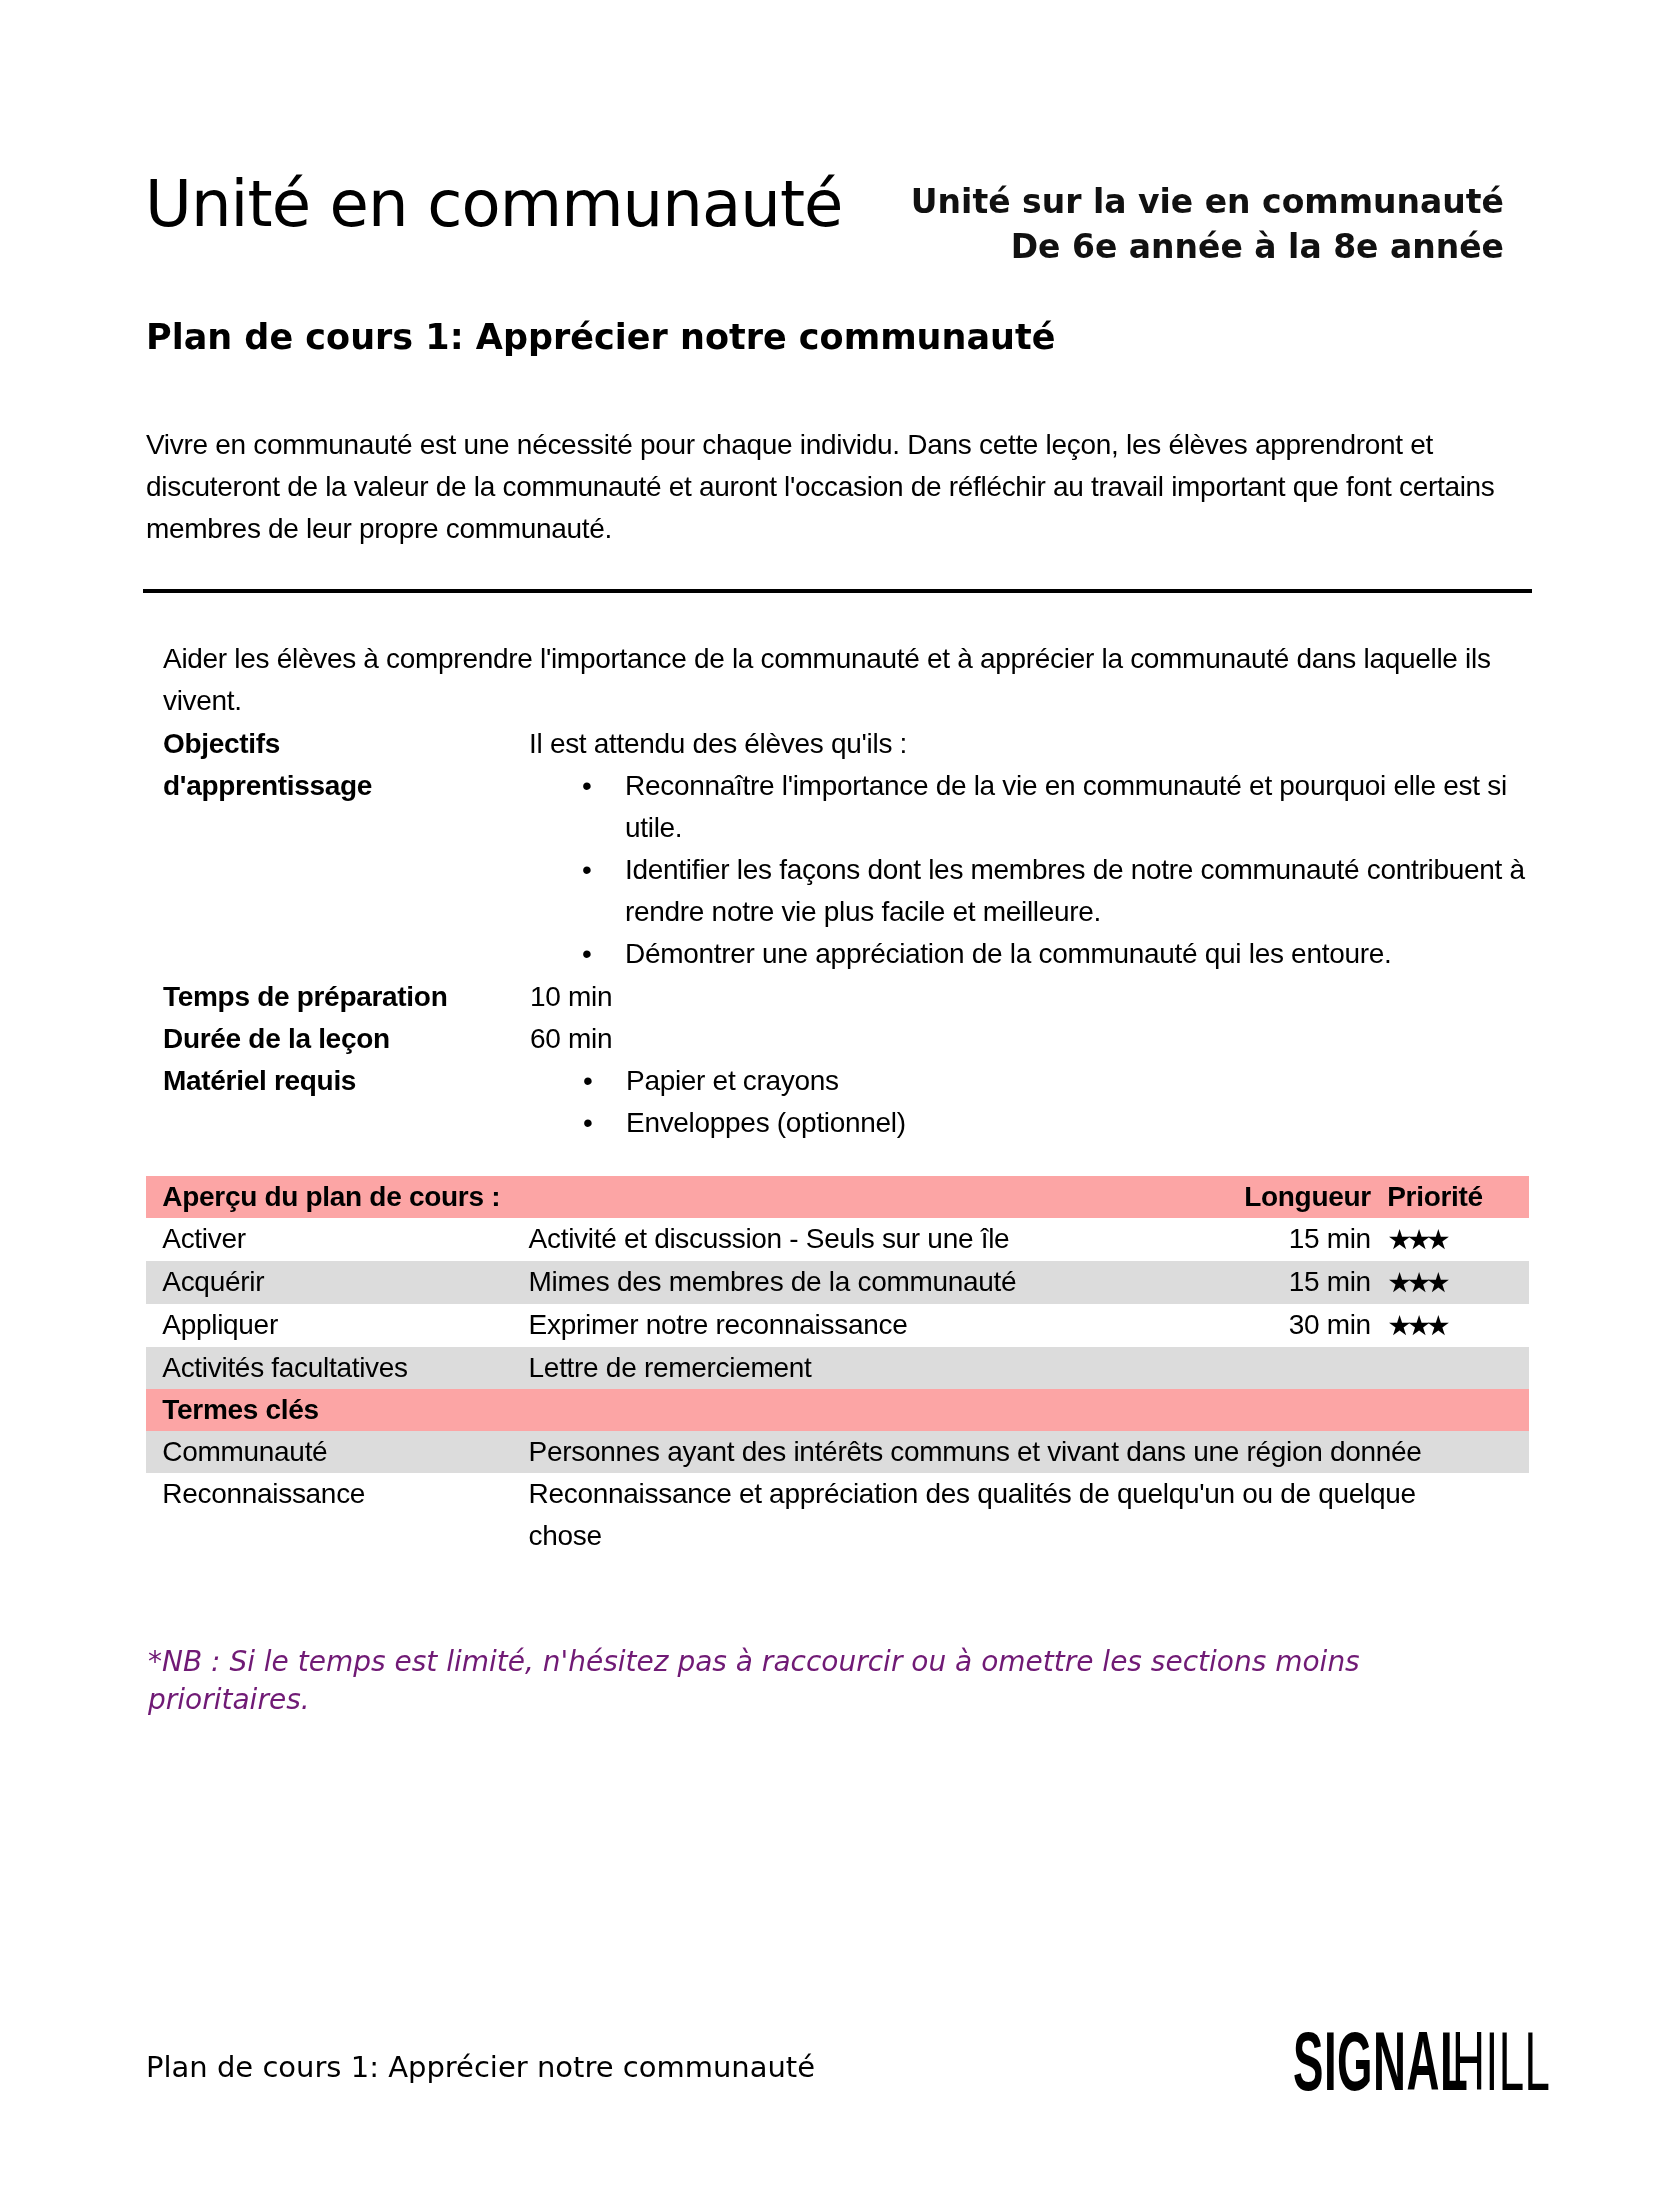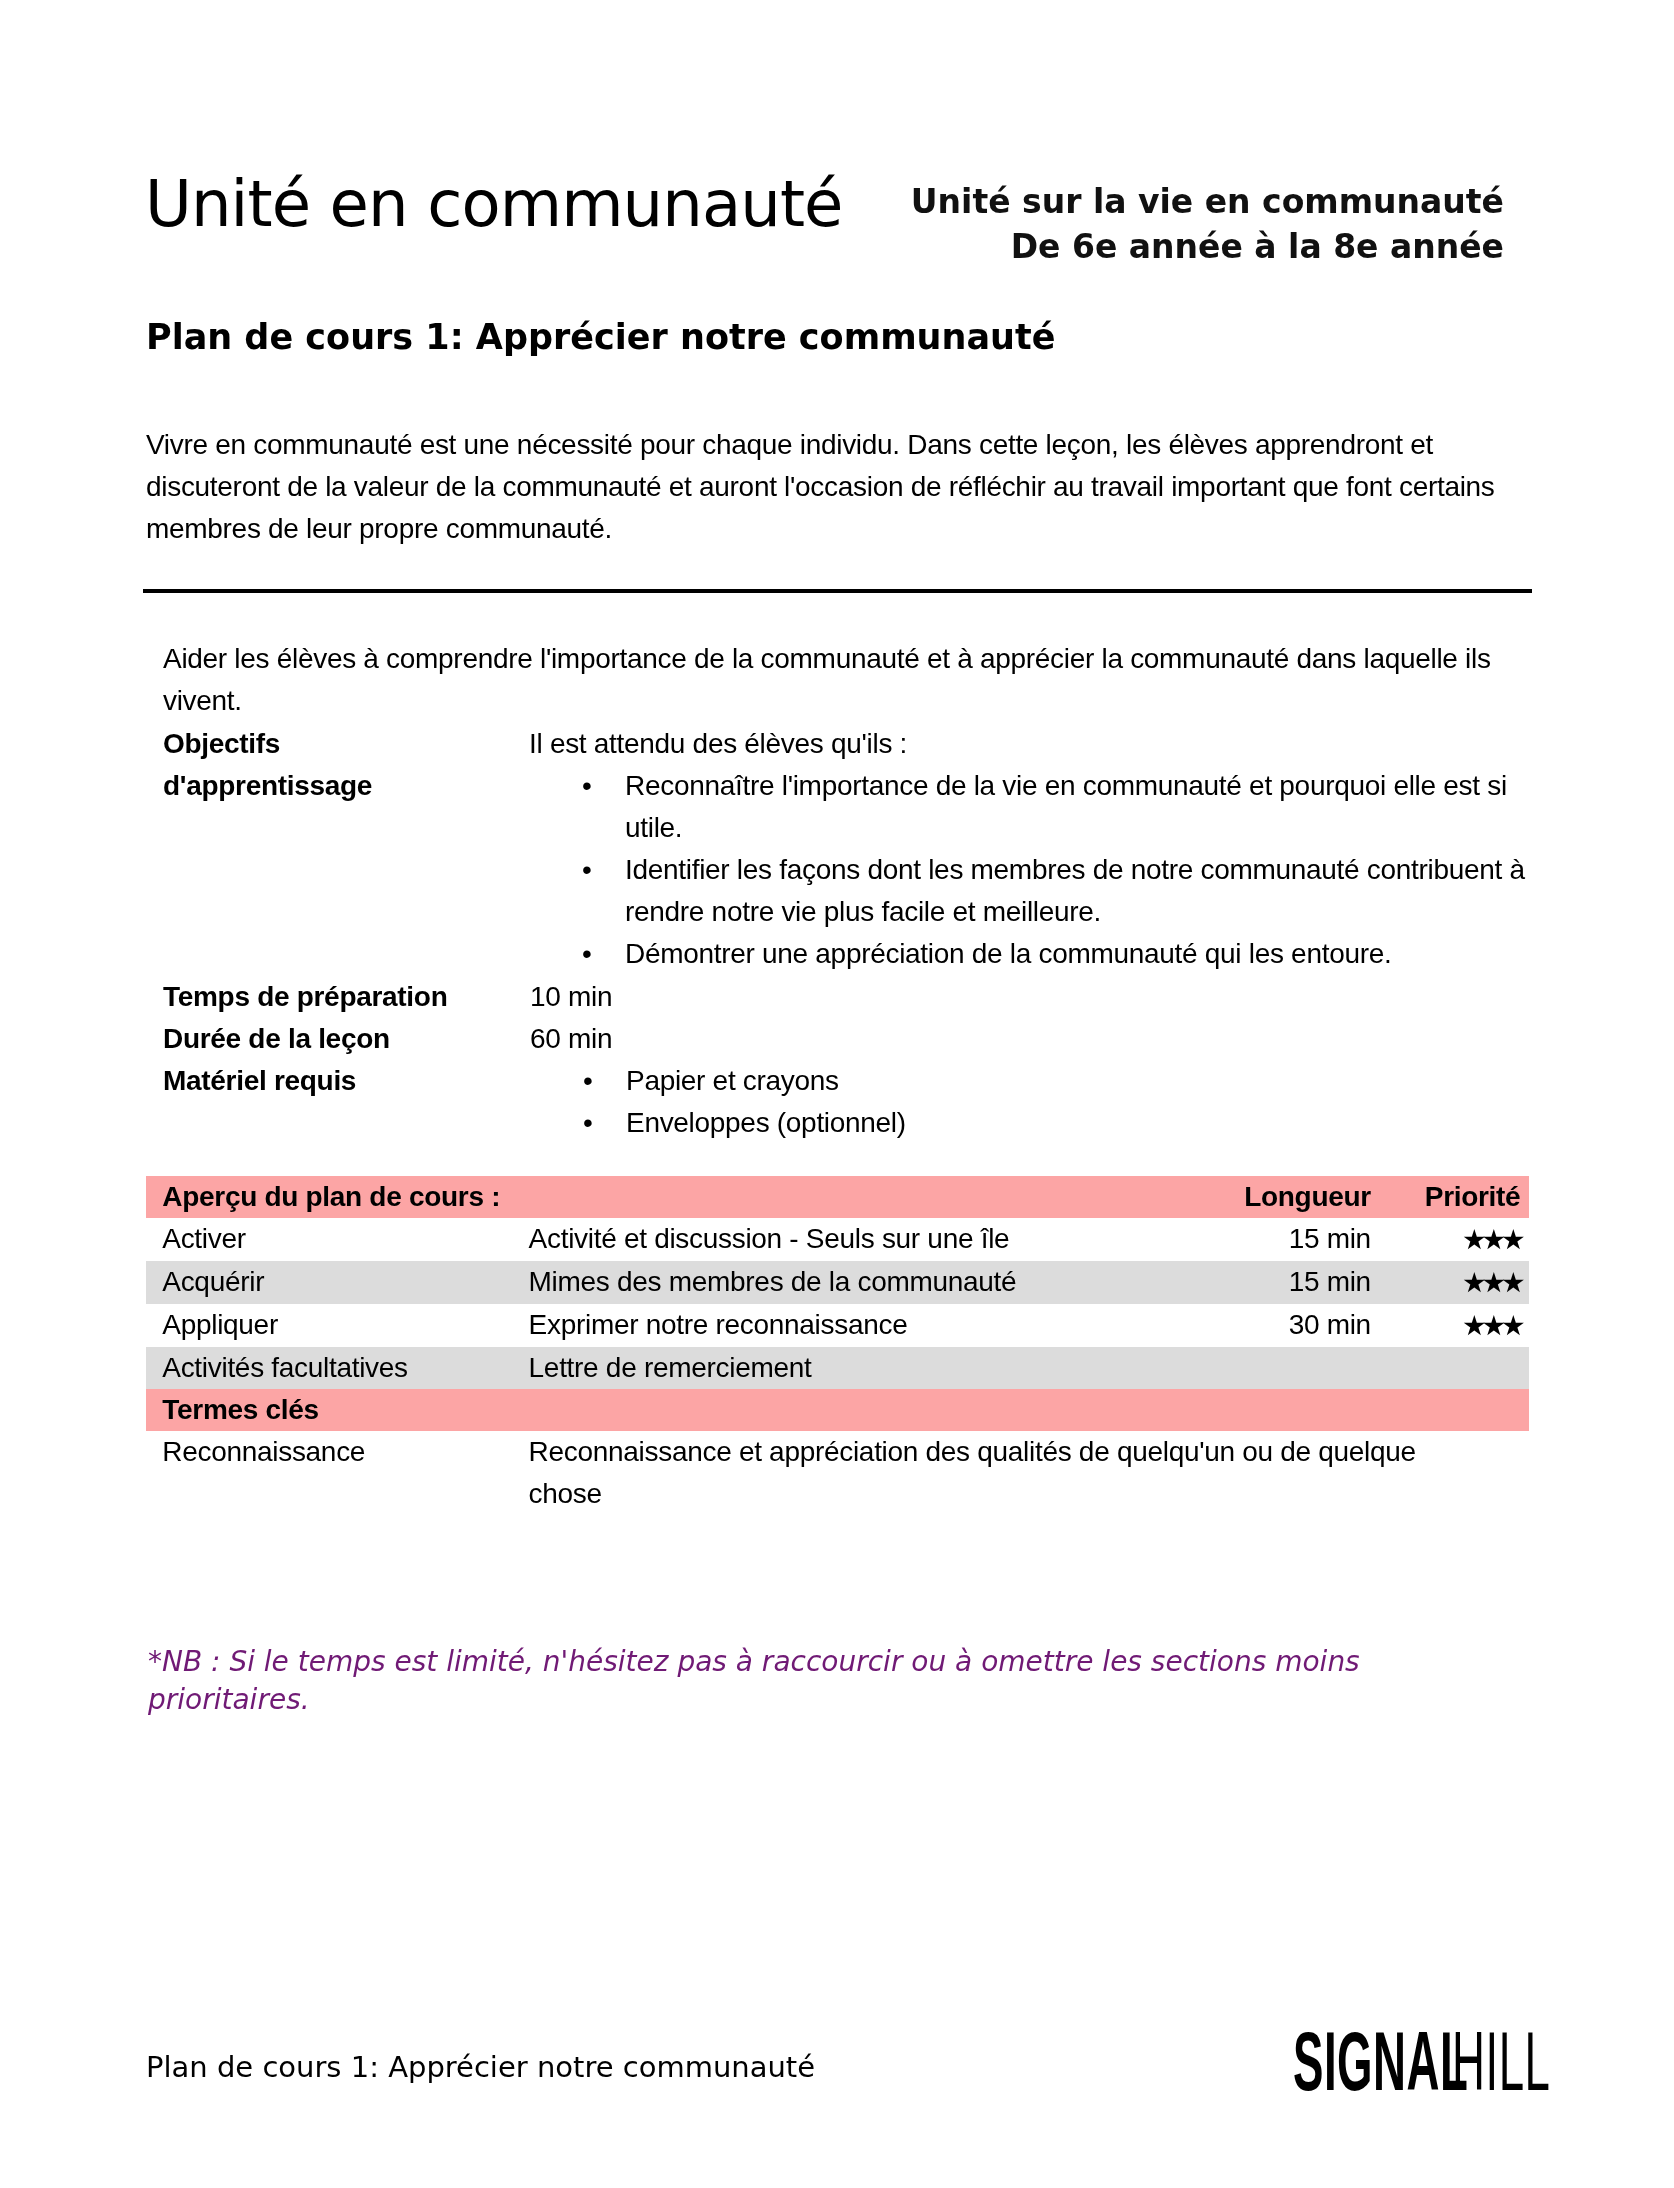--- a/index.html
+++ b/index.html
@@ -22,21 +22,21 @@
   .info-value { flex: 1; }
   .blist { margin: 0; padding: 0; list-style: none; }
   .blist li { position: relative; padding-left: 96px; }
   .blist li .bullet { position: absolute; left: 53px; top: 0; }
 
   #overview { left: 146px; top: 1176px; width: 1383px; border-collapse: collapse; font-size: 28px; letter-spacing: -0.3px; }
   #overview td { padding: 0 0 0 16.3px; vertical-align: top; line-height: 42px; }
   #overview .c1 { width: 350px; }
   #overview .c2 { width: 671px; }
   #overview .c3 { width: 155px; text-align: right; padding-right: 0; }
-  #overview .c4 { text-align: right; padding-right: 8.6px; }
+  #overview .c4 { padding-right: 8.6px; }
   #overview tr.hdr td { background: #fca5a5; font-weight: bold; }
   #overview tr.shade td { background: #dcdcdc; }
   #overview tr.plain td { background: #ffffff; }
   .stars { font-family: "DejaVu Sans", sans-serif; font-size: 27.5px; letter-spacing: -5.2px; }
 
   #note { left: 148px; top: 1643px; width: 1342px; font-size: 28px; font-style: italic; font-weight: 300; line-height: 38px; color: #701a75; }
 
   #footer-title { left: 146px; top: 2053px; font-size: 29px; line-height: 1; white-space: nowrap; }
   #logo { left: 1293px; top: 2022px; height: 79px; display: flex; align-items: flex-end; font-family: "Liberation Sans", sans-serif; }
   #logo .l1 { font-weight: bold; font-size: 83px; line-height: 79px; transform: scaleX(0.55); transform-origin: left bottom; display: inline-block; letter-spacing: 0.9px; }
@@ -122,20 +122,24 @@
   </tr>
   <tr class="shade">
     <td class="c1">Activités facultatives</td>
     <td class="c2">Lettre de remerciement</td>
     <td class="c3"></td>
     <td class="c4"></td>
   </tr>
   <tr class="hdr">
     <td colspan="4">Termes clés</td>
   </tr>
+  <tr class="shade">
+    <td class="c1">Communauté</td>
+    <td colspan="3" style="padding-right:103px;">Personnes ayant des intérêts communs et vivant dans une région donnée</td>
+  </tr>
   <tr class="plain">
     <td class="c1">Reconnaissance</td>
     <td colspan="3" style="padding-right:103px;">Reconnaissance et appréciation des qualités de quelqu'un ou de quelque chose</td>
   </tr>
 </tbody>
   </table>
 
 <div id="note" class="abs geo">*NB : Si le temps est limité, n'hésitez pas à raccourcir ou à omettre les sections moins prioritaires.</div>
 
 <div id="footer-title" class="abs geo">Plan de cours 1: Apprécier notre communauté</div>

